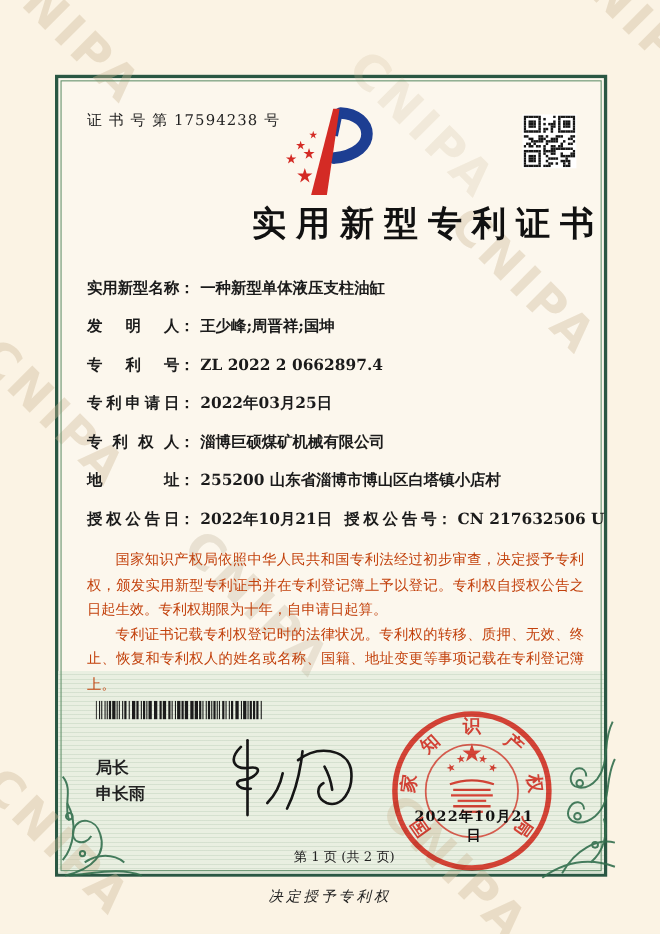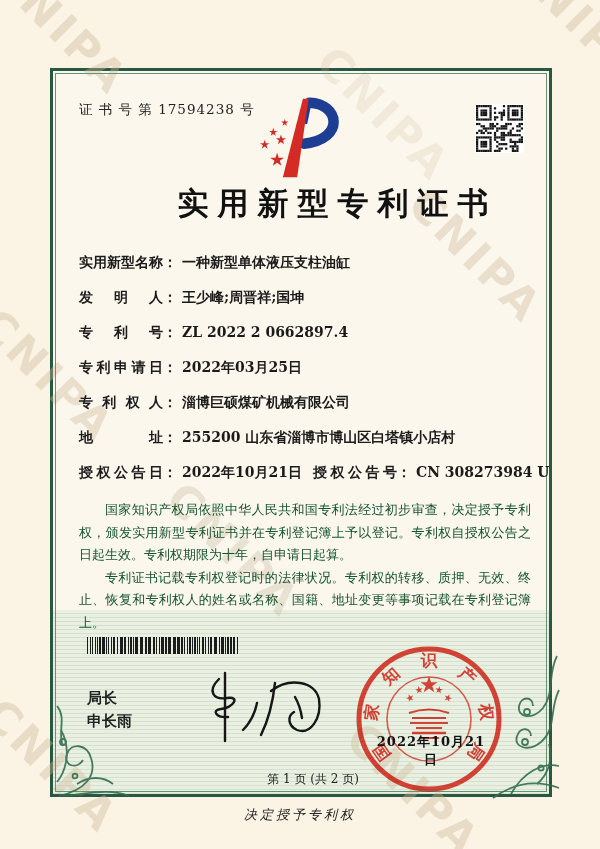--- a/index.html
+++ b/index.html
@@ -22,31 +22,31 @@
         border:3px solid #2a5743;background:#fcf7ed;}
   .cert::before{content:"";position:absolute;inset:2px;border:1px solid #66936f;z-index:2;pointer-events:none;}
   .cert>*{position:absolute;}
   .band{left:0;right:0;bottom:0;height:184px;z-index:0;
         background-color:#e9efe1;
         background-image:repeating-linear-gradient(0deg,rgba(110,150,115,.16) 0 1px,rgba(110,150,115,0) 1px 4px),
                          linear-gradient(180deg,rgba(233,239,225,0) 0,#e9efe1 22px);}
   .cert-number{left:26px;top:30px;z-index:2;font-size:13.5px;letter-spacing:1px;color:#222;}
   .qr{right:25px;top:33px;width:47px;height:47px;z-index:2;background:#fff;padding:1px;}
   .logo{left:50%;top:24px;margin-left:-48px;width:96px;height:86px;z-index:2;}
-  .title{left:0;top:112px;width:100%;z-index:2;text-align:center;font-size:31px;font-weight:bold;
-         letter-spacing:9px;text-indent:9px;color:#111;padding-left:32px;}
+  .title{left:0;top:112px;width:100%;z-index:2;text-align:right;font-size:31px;font-weight:bold;
+         letter-spacing:9px;text-indent:9px;color:#111;}
   
   .fields{left:26px;top:180px;right:22px;z-index:2;font-size:14px;font-weight:bold;color:#1b1b1b;}
   .frow{line-height:22px;margin-bottom:13px;position:relative;white-space:nowrap;}
   .f-label{display:inline-block;width:84px;text-align:justify;text-align-last:justify;vertical-align:bottom;}
   .f-value{margin-left:5px;}
   .grant-2{position:absolute;left:234px;top:0;}
   
   .body-text{left:26px;top:428px;width:452px;z-index:2;font-size:13px;line-height:22.5px;
-             text-align:justify;color:#14532d;}
+             text-align:justify;color:#c2410c;}
   .body-text p{margin:0;text-indent:2em;}
   
   .barcode{left:34px;top:566px;width:156px;height:17px;z-index:2;}
   .officer{left:34px;top:620px;z-index:2;font-size:15px;font-weight:bold;color:#222;}
   .officer div{line-height:15px;}
   .officer .o-title{margin-bottom:8px;}
   .signature{left:130px;top:596px;width:160px;height:90px;z-index:2;}
   .seal{left:300px;top:572px;width:152px;height:152px;z-index:3;opacity:.92;mix-blend-mode:multiply;}
   .seal-date{left:318px;top:662px;width:120px;z-index:4;text-align:center;font-size:13px;
              font-weight:bold;letter-spacing:1px;color:#111;}
@@ -325,21 +325,21 @@
         <span class="f-label">专利权人</span><span>：</span><span class="f-value">淄博巨硕煤矿机械有限公司</span>
       </div>
       <div class="frow">
         <span class="f-label">地址</span><span>：</span><span class="f-value">255200 山东省淄博市博山区白塔镇小店村</span>
       </div>
       <div class="frow">
         <span>
           <span class="f-label">授权公告日</span><span>：</span><span class="f-value">2022年10月21日</span>
         </span>
         <span class="grant-2">
-          <span class="f-label">授权公告号</span><span>：</span><span class="f-value">CN 308273984 U</span>
+          <span class="f-label">授权公告号</span><span>：</span><span class="f-value">CN 217632506 U</span>
         </span>
       </div>
     </div>
 
     <div class="body-text">
       <p>国家知识产权局依照中华人民共和国专利法经过初步审查，决定授予专利权，颁发实用新型专利证书并在专利登记簿上予以登记。专利权自授权公告之日起生效。专利权期限为十年，自申请日起算。</p>
       <p>专利证书记载专利权登记时的法律状况。专利权的转移、质押、无效、终止、恢复和专利权人的姓名或名称、国籍、地址变更等事项记载在专利登记簿上。</p>
     </div>
 
     <svg class="barcode" viewBox="0 0 156 17" preserveAspectRatio="none" fill="#1b1b1b" xmlns="http://www.w3.org/2000/svg">

